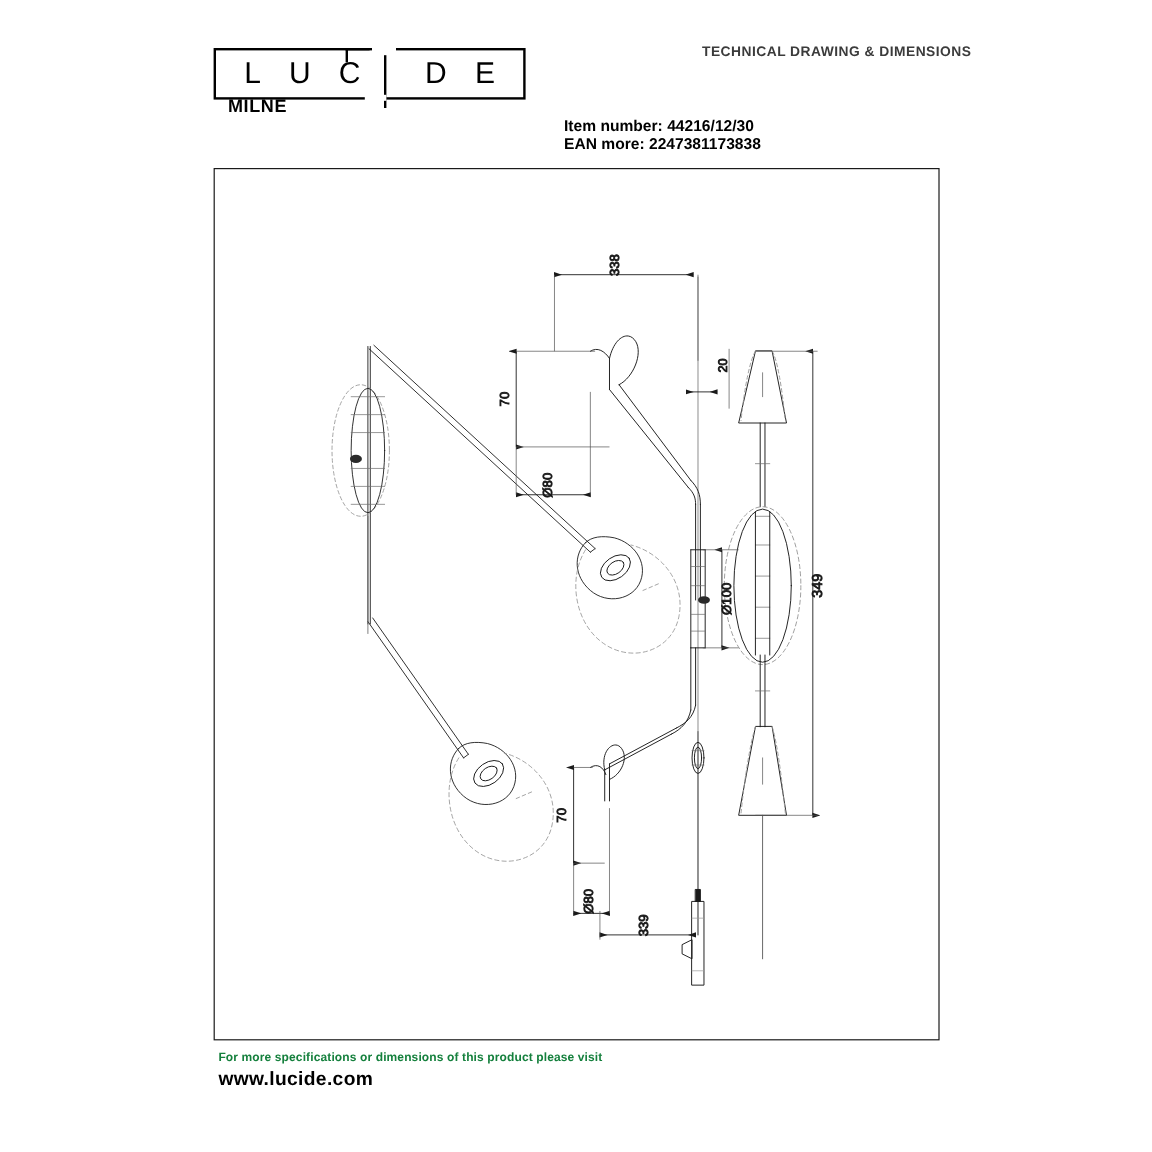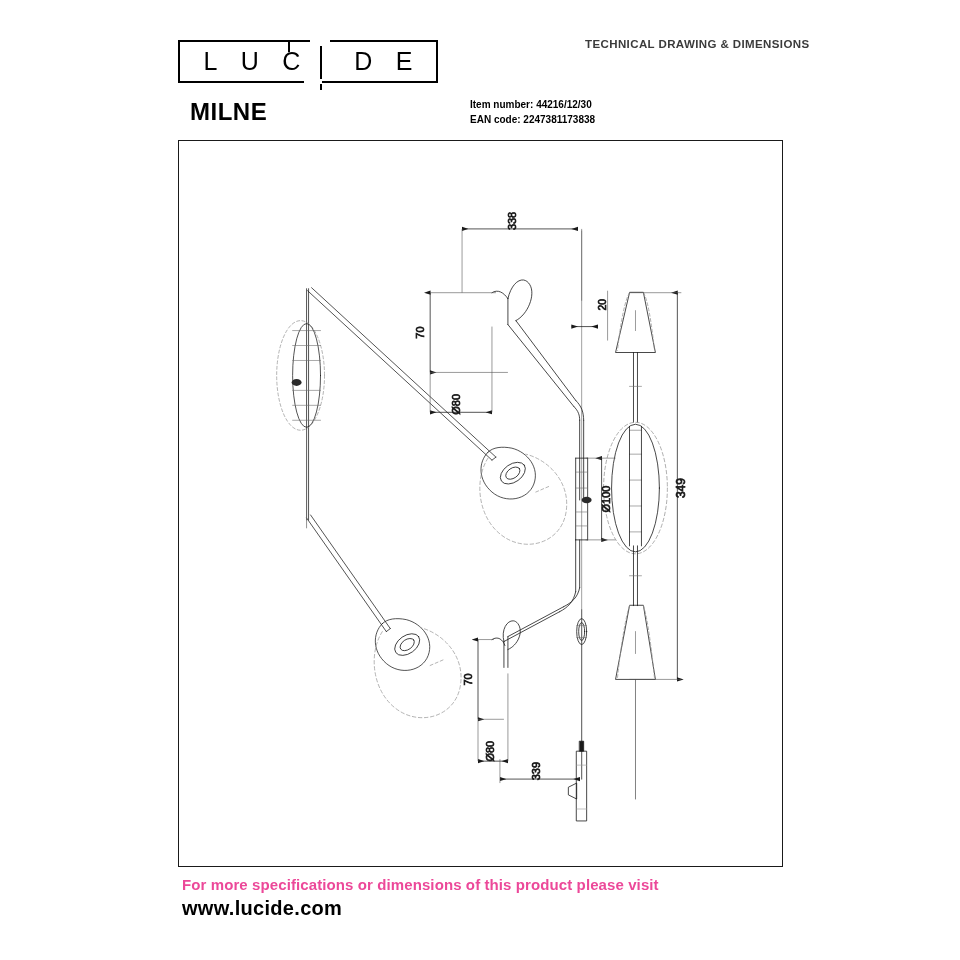--- a/index.html
+++ b/index.html
@@ -82,31 +82,31 @@
     left: 585px; top: 38px;
     font-size: 11.5px;
     font-weight: 700;
     letter-spacing: 0.4px;
     color: #3b3b3b;
     white-space: nowrap;
   }
 
   #product-name {
     position: absolute;
-    left: 190px; top: 98px;
-    font-size: 24px;
+    left: 190px; top: 80px;
+    font-size: 15px;
     font-weight: 700;
     letter-spacing: 0.5px;
     white-space: nowrap;
   }
 
   #item-meta {
     position: absolute;
     left: 470px; top: 97px;
-    font-size: 10px;
+    font-size: 13px;
     line-height: 15px;
     font-weight: 700;
     white-space: nowrap;
   }
   #item-meta .meta-row { white-space: nowrap; }
 
   
   #drawing-frame {
     position: absolute;
     left: 178px; top: 140px;
@@ -122,29 +122,29 @@
     display: block;
   }
 
   
   #footer {
     position: absolute;
     left: 182px; top: 876px;
     width: 600px;
   }
   #footer-line1 {
-    font-size: 15px;
+    font-size: 10px;
     font-weight: 700;
     letter-spacing: 0.1px;
     white-space: nowrap;
-    color: #ec4899;
+    color: #15803d;
   }
   #footer-line2 {
     margin-top: 4px;
-    font-size: 20px;
+    font-size: 16px;
     font-weight: 700;
     letter-spacing: 0.3px;
     white-space: nowrap;
     color: #000;
   }
 
   
   svg text {
     font-family: "Liberation Sans", sans-serif;
     fill: #111;
@@ -173,21 +173,21 @@
   <div id="doc-kind">TECHNICAL DRAWING &amp; DIMENSIONS</div>
 
   <div id="product-name">MILNE</div>
 
   <div id="item-meta">
     <div class="meta-row">
       <span>Item number:</span>
       <span>44216/12/30</span>
     </div>
     <div class="meta-row">
-      <span>EAN code:</span>
+      <span>EAN more:</span>
       <span>2247381173838</span>
     </div>
   </div>
 </div>
 
 <div id="drawing-frame">
 
   <svg id="drawing-canvas" viewBox="0 0 605 727">
     <defs>
       <marker id="arrH" markerWidth="9" markerHeight="7" refX="8.5" refY="3.5" orient="auto">

